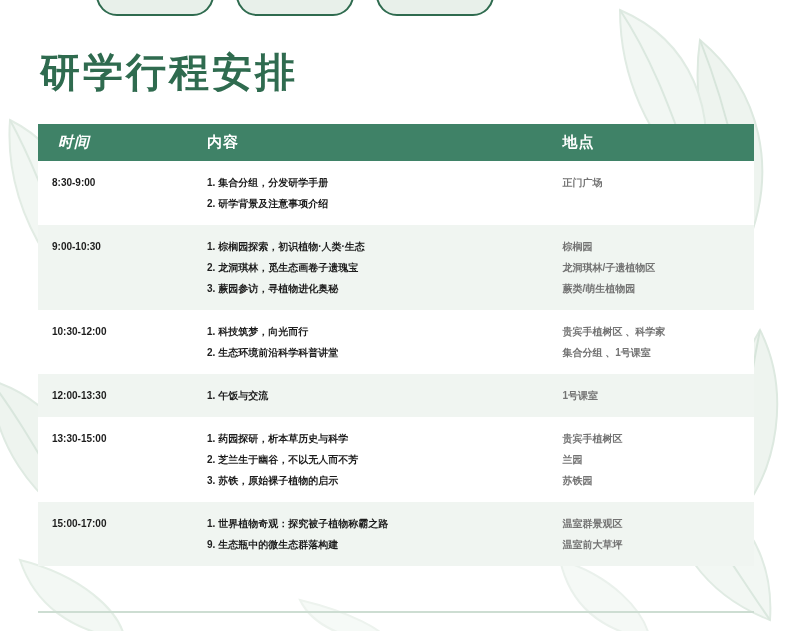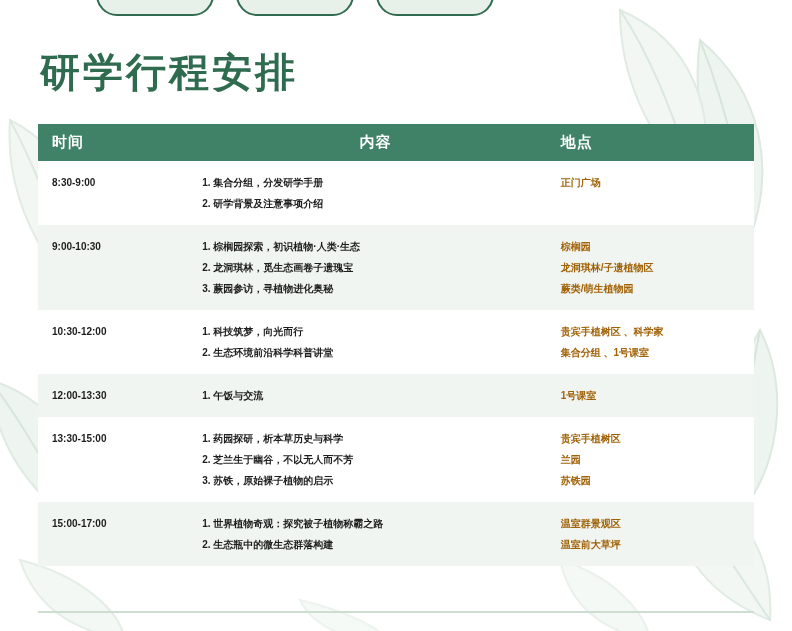--- a/index.html
+++ b/index.html
@@ -91,38 +91,38 @@
   }
   .schedule thead th {
     background: #3f8267;
     color: #ffffff;
     font-size: 15px;
     font-weight: bold;
     text-align: left;
     padding: 9px 0 9px 0;
     letter-spacing: 1px;
   }
-  .schedule thead th.col-time    { width: 140px; padding-left: 14px; }
-  .schedule thead th.col-content { width: 370px; padding-left: 16px; text-align: center; }
+  .schedule thead th.col-time    { width: 140px; padding-left: 20px; font-style: italic; }
+  .schedule thead th.col-content { width: 370px; padding-left: 16px; }
   .schedule thead th.col-place   { width: 206px; padding-left: 12px; }
 
   .schedule tbody tr.row-even { background: #f0f5f1; }
   .schedule tbody tr.row-odd  { background: #ffffff; }
 
   .schedule td {
     vertical-align: top;
     padding: 11px 0 11px 0;
     font-size: 10px;
     line-height: 21px;
     color: #1d1d1d;
     font-weight: bold;
   }
   .schedule td.cell-time    { padding-left: 14px; white-space: nowrap; }
   .schedule td.cell-content { padding-left: 16px; margin-top: 26px; }
-  .schedule td.cell-place   { padding-left: 12px; color: #a16207; }
+  .schedule td.cell-place   { padding-left: 12px; color: #737373; }
   .schedule td.cell-time    { color: #1d1d1d; }
 
   .line { display: block; }
 
   .bottom-rule {
     position: absolute;
     left: 38px;
     bottom: 18px;
     width: 716px;
     height: 2px;
@@ -237,21 +237,21 @@
             <span class="line">贵宾手植树区</span>
             <span class="line">兰园</span>
             <span class="line">苏铁园</span>
           </td>
         </tr>
 
         <tr class="row-even">
           <td class="cell-time">15:00-17:00</td>
           <td class="cell-content">
             <span class="line">1. 世界植物奇观：探究被子植物称霸之路</span>
-            <span class="line">2. 生态瓶中的微生态群落构建</span>
+            <span class="line">9. 生态瓶中的微生态群落构建</span>
           </td>
           <td class="cell-place">
             <span class="line">温室群景观区</span>
             <span class="line">温室前大草坪</span>
           </td>
         </tr>
 
 
       </tbody>
     </table>

